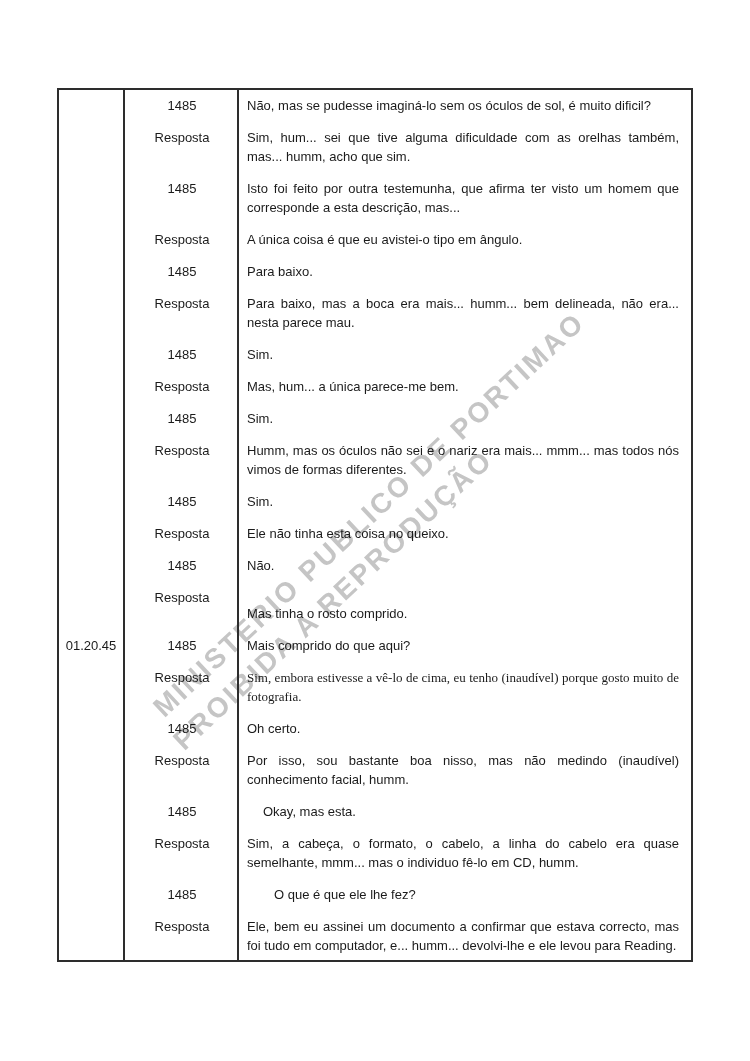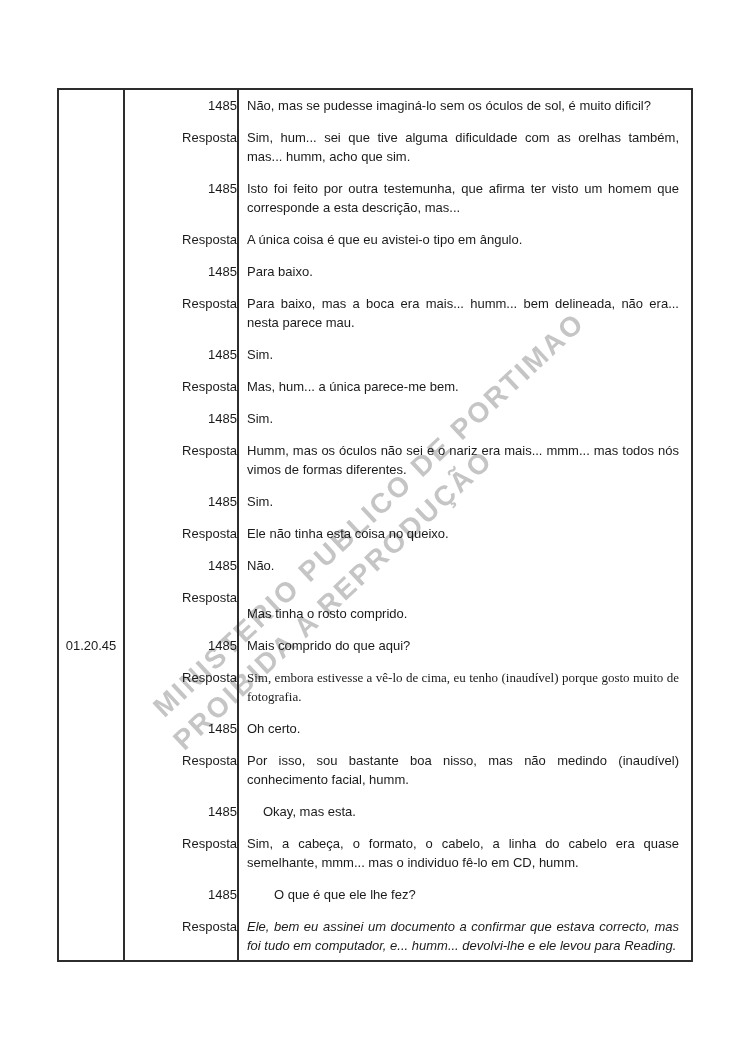--- a/index.html
+++ b/index.html
@@ -60,30 +60,30 @@
   .vline1{left:64px;}
   .vline2{left:178px;}
   .timestamp{
     grid-column:1;
     text-align:center;
     padding:0 2px 13px 2px;
     align-self:start;
   }
   .spk{
     grid-column:2;
-    text-align:right;
+    text-align:center;
     padding:0 0 13px 4px;
   }
   .txt{
     grid-column:3;
     text-align:justify;
     padding:0 12px 13px 10px;
   }
   .first{padding-top:6px;}
-  .last{padding-bottom:2px;font-style:italic;}
+  .last{padding-bottom:2px;}
 </style>
 </head>
 <body>
 
 <div class="page">
 
   <div class="watermark wm1">MINISTERIO PUBLICO DE PORTIMAO</div>
   <div class="watermark wm2">PROIBIDA A REPRODUÇÃO</div>
 
   <div class="transcript">

